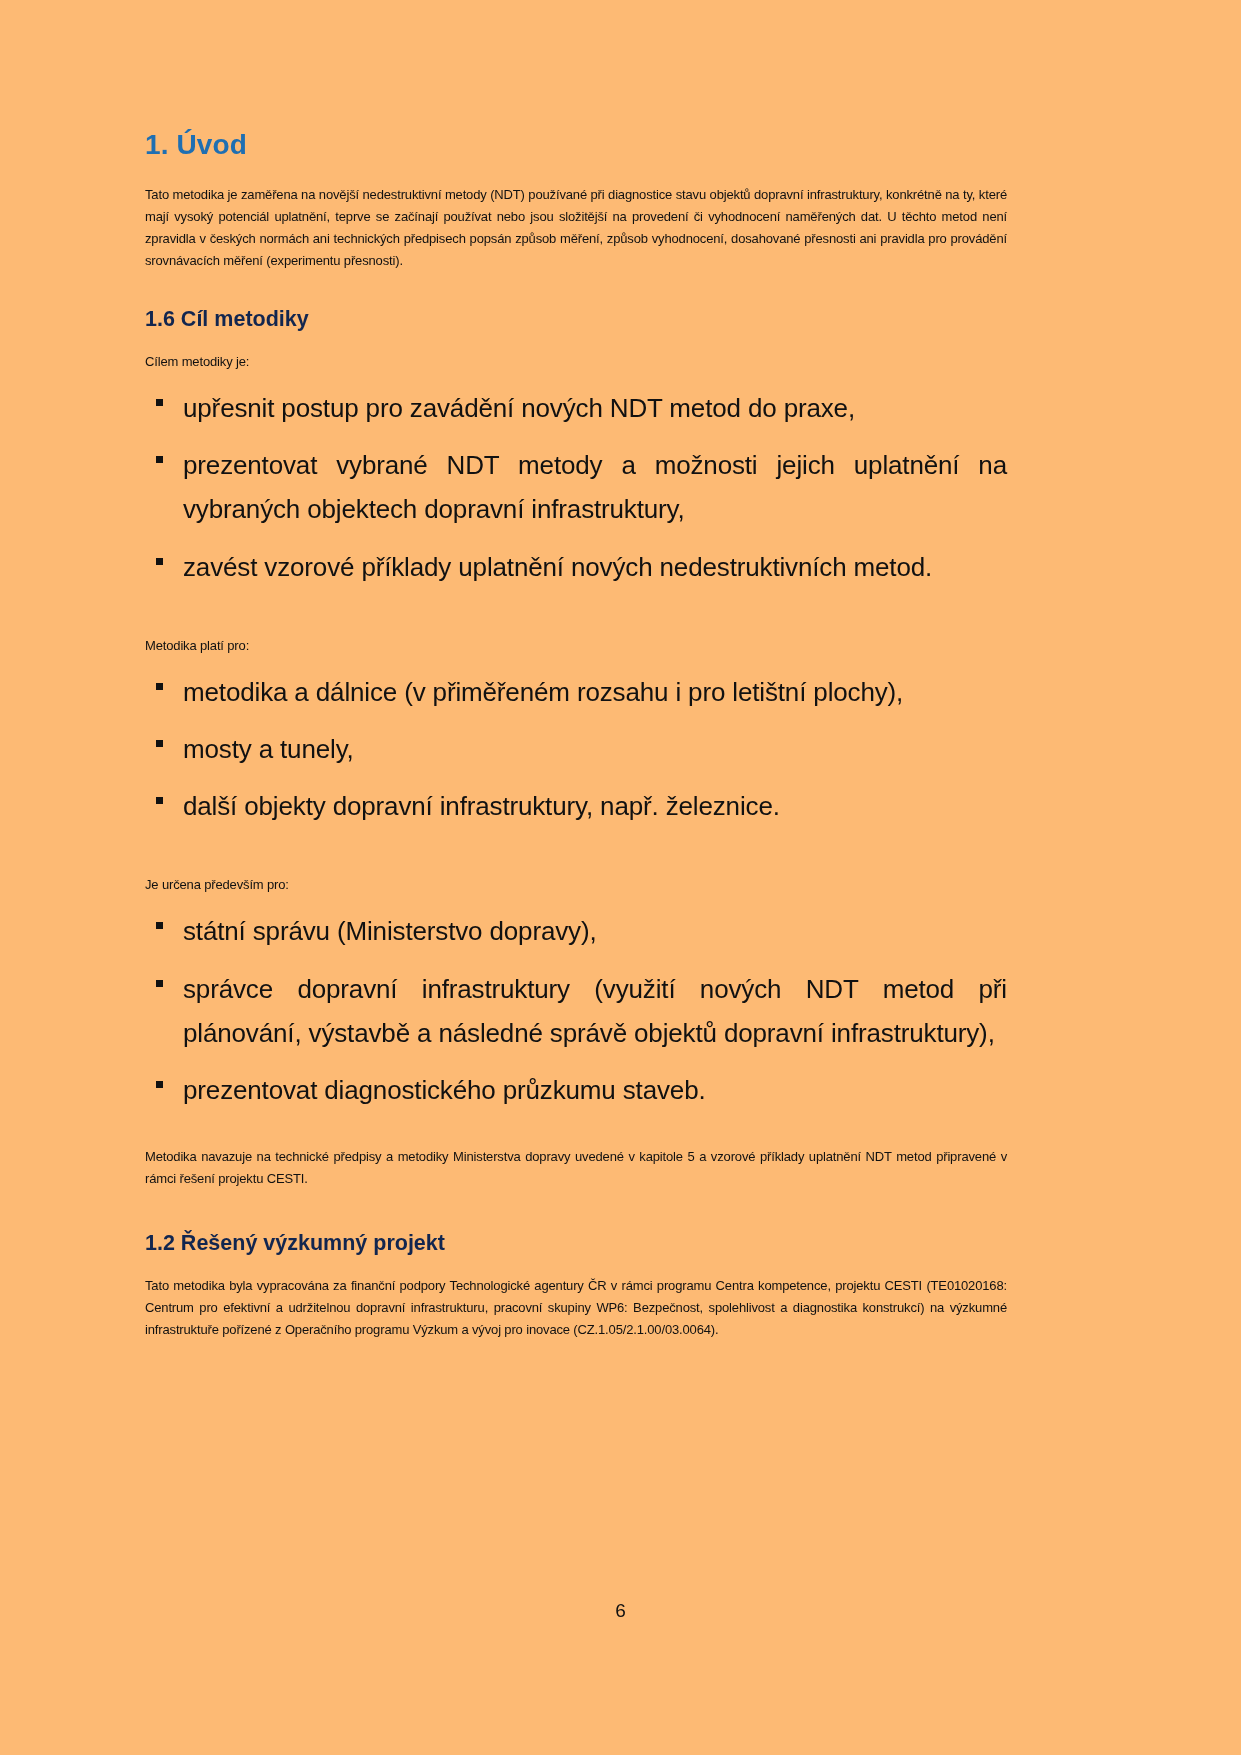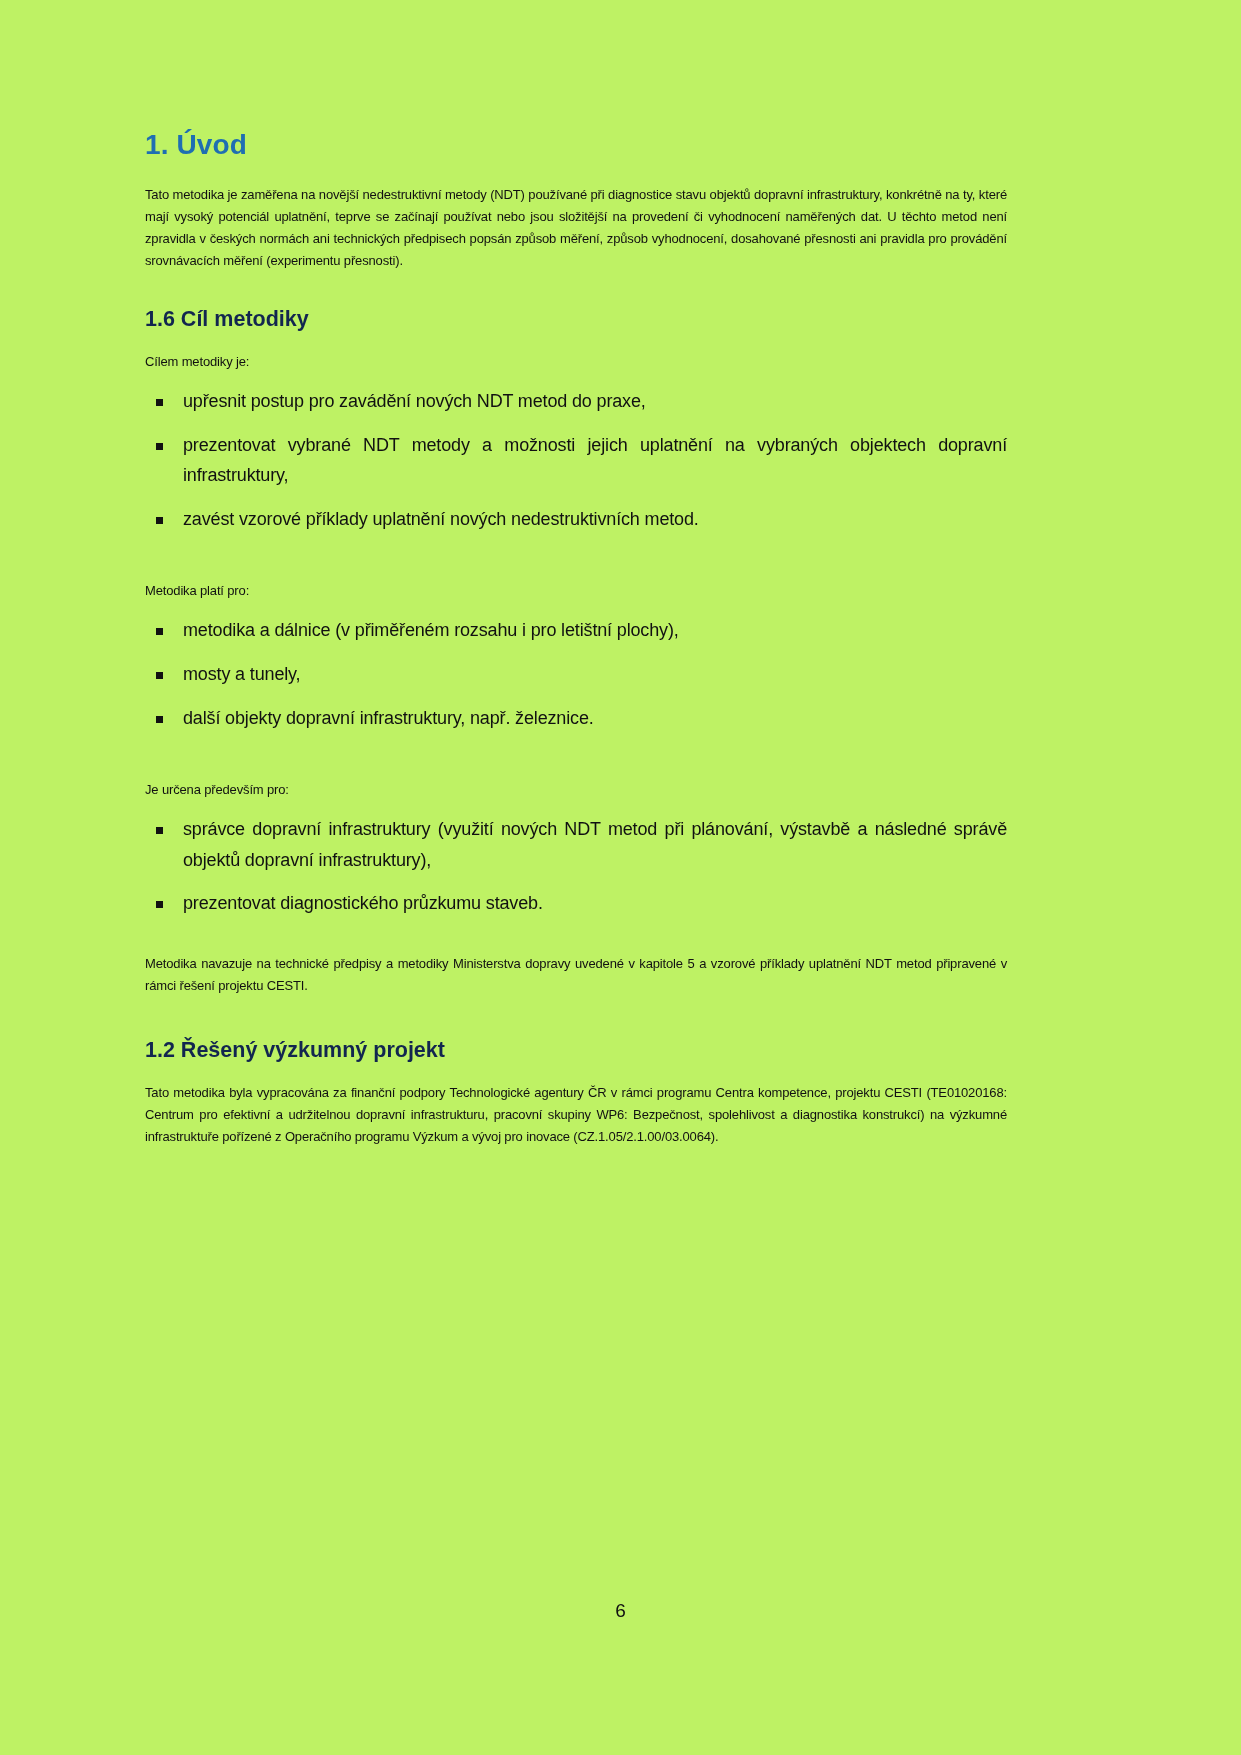--- a/index.html
+++ b/index.html
@@ -13,21 +13,21 @@
     position: relative;
     font-family: "Liberation Sans", "DejaVu Sans", sans-serif;
     color: #000000;
     overflow: hidden;
   }
   .page {
     position: absolute;
     left: 0; top: 0;
     width: 1241px;
     height: 1755px;
-    background: #bef264;
+    background: #fdba74;
   }
   .content {
     position: absolute;
     left: 145px;
     top: 128px;
     width: 862px;
   }
 
   h1.chapter-title {
     font-size: 28px;
@@ -68,21 +68,21 @@
   }
 
   ul.bullets {
     list-style: none;
     margin: 0 0 22px 0;
     padding: 0;
   }
   ul.bullets li.bullet-item {
     position: relative;
     padding-left: 38px;
-    font-size: 18px;
+    font-size: 26px;
     line-height: 1.70;
     margin-bottom: 13px;
     text-align: justify;
     color: #111111;
     letter-spacing: -0.15px;
   }
   ul.bullets li.bullet-item:last-child {
     margin-bottom: 0;
   }
   ul.bullets li.bullet-item.plain {
@@ -159,20 +159,24 @@
         <span class="bullet-marker"></span>
         <span>další objekty dopravní infrastruktury, např. železnice.</span>
       </li>
     </ul>
 
     <div class="gap-after-list"></div>
 
     <p class="body lead-in">Je určena především pro:</p>
 
     <ul class="bullets">
+      <li class="bullet-item plain">
+        <span class="bullet-marker"></span>
+        <span>státní správu (Ministerstvo dopravy),</span>
+      </li>
       <li class="bullet-item">
         <span class="bullet-marker"></span>
         <span>správce dopravní infrastruktury (využití nových NDT metod při plánování, výstavbě a následné správě objektů dopravní infrastruktury),</span>
       </li>
       <li class="bullet-item plain">
         <span class="bullet-marker"></span>
         <span>prezentovat diagnostického průzkumu staveb.</span>
       </li>
     </ul>
 

